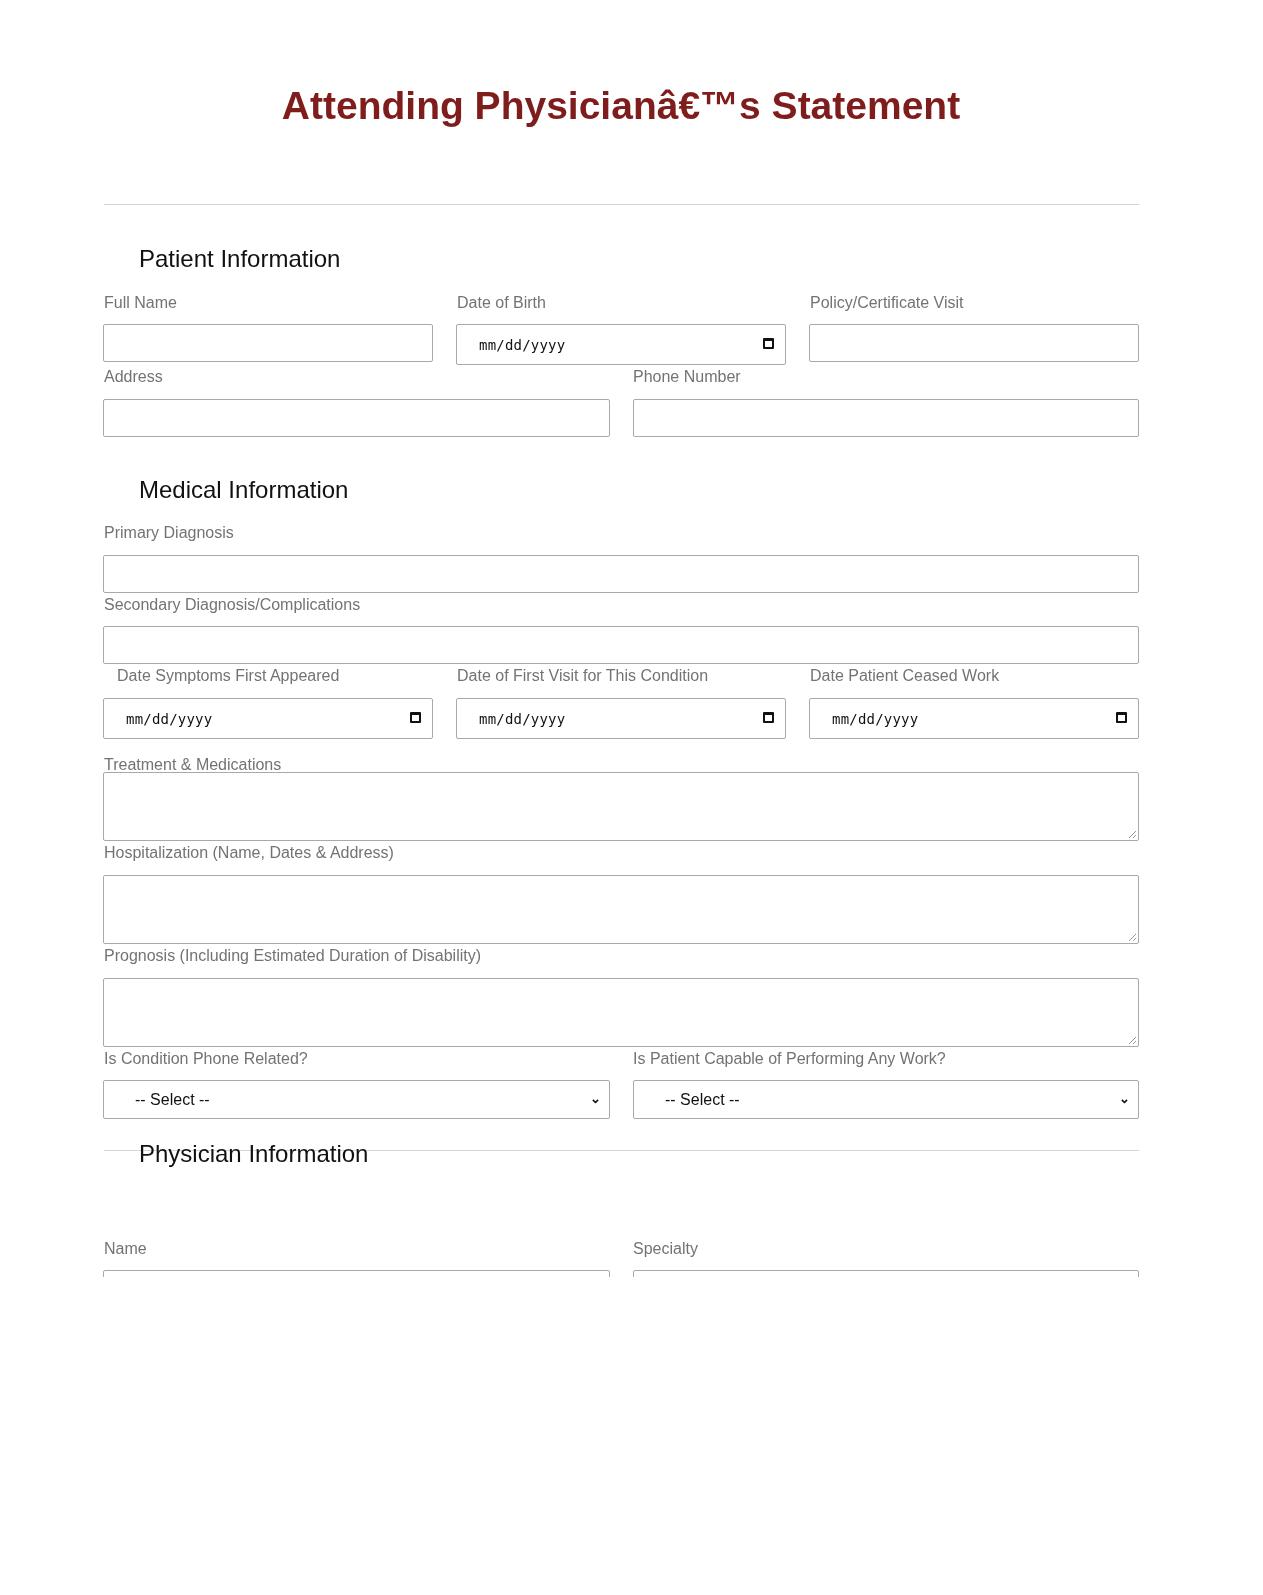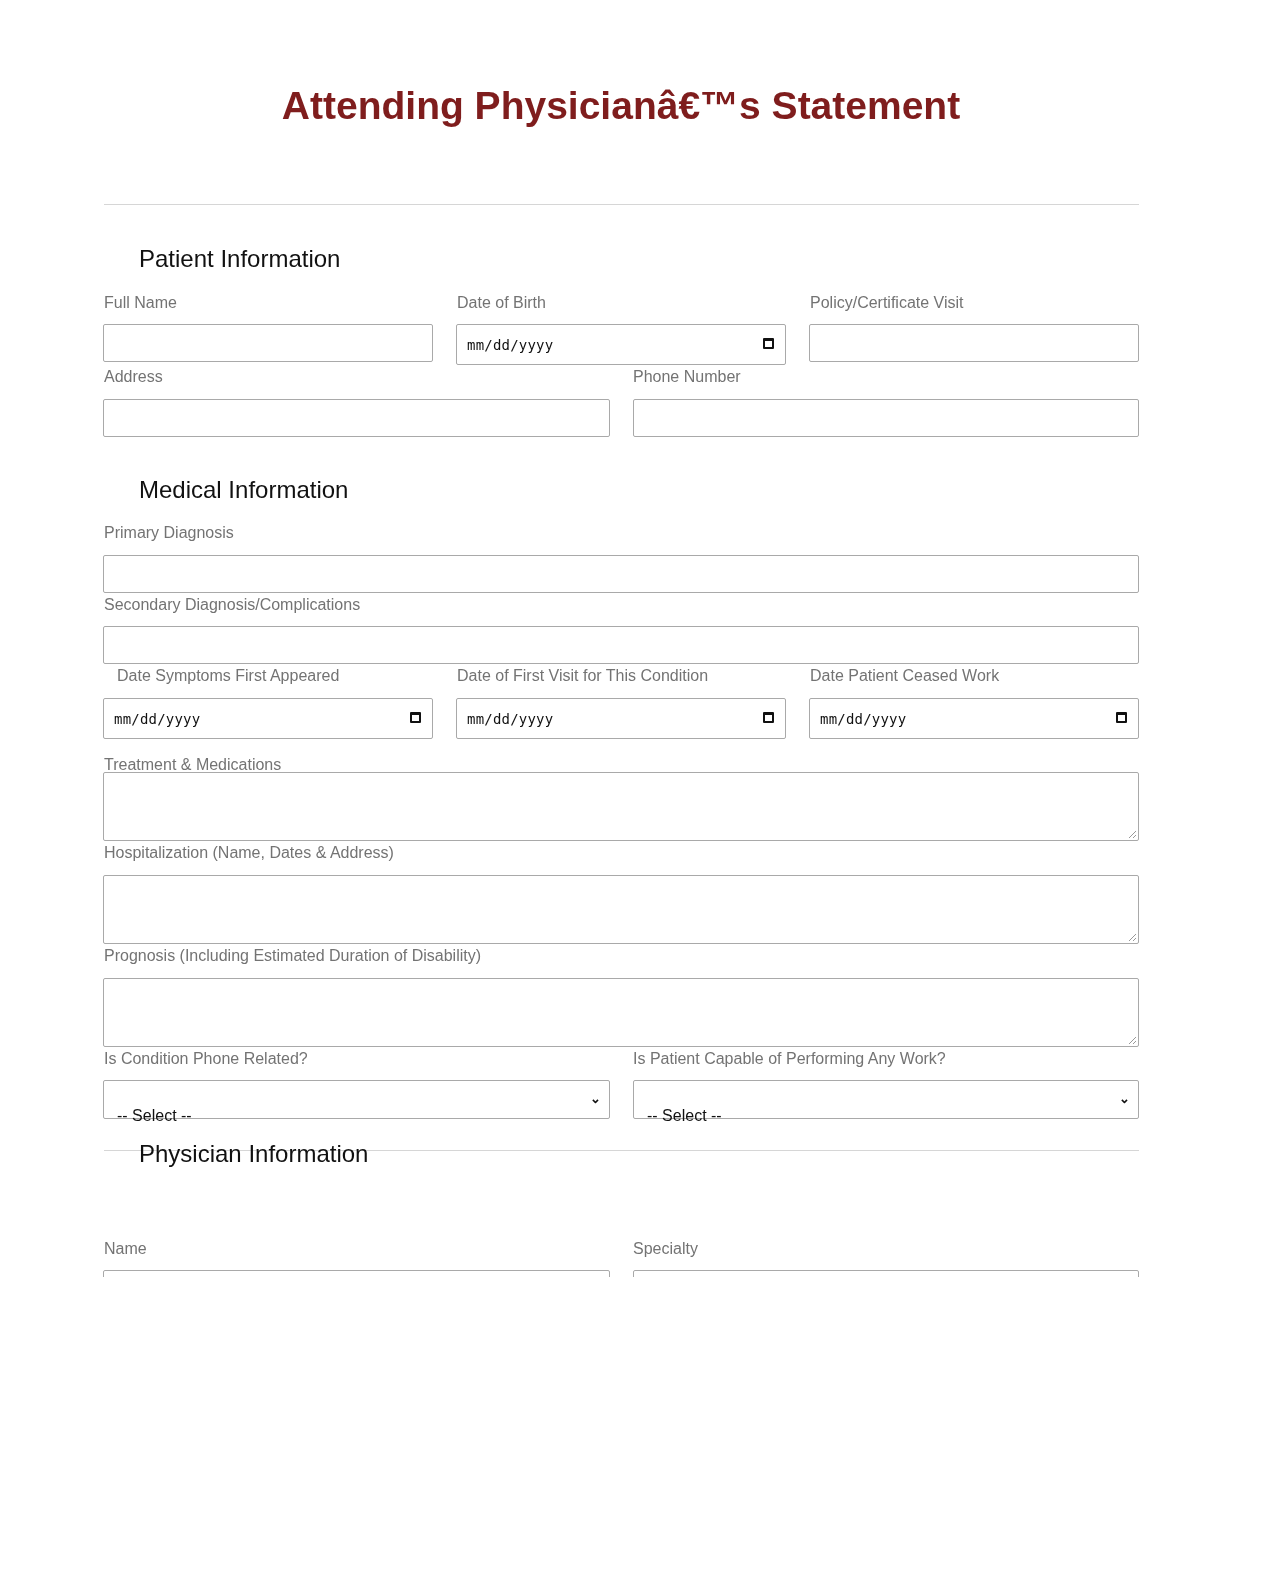--- a/index.html
+++ b/index.html
@@ -4,25 +4,25 @@
 <style>
   html, body { margin:0; padding:0; background:#fff; }
   body { width:1263px; height:1595px; position:relative; font-family:"Liberation Sans", sans-serif; color:#111; overflow:hidden; }
   .abs { position:absolute; }
   .title { left:0; width:1242px; text-align:center; font-size:39px; line-height:45px; top:83px; color:#7f1d1d;font-weight:bold; }
   .hr { height:1px; background:#d6d6d6; left:104px; width:1035px; }
   .h2 { font-size:24px; color:#111; left:104px;margin-left:35px; }
   .lbl { font-size:16px; color:#737373; }
   .inp { border:1px solid #a9a9a9; border-radius:2px; background:#fff; box-sizing:border-box; }
   .date { font-family:"DejaVu Sans Mono", monospace; font-size:14px; color:#111; }
-  .date .ph { position:absolute; left:10px; top:12px; letter-spacing:0.2px; }
+  .date .ph { position:absolute; left:22px; top:12px; letter-spacing:0.2px; }
   .cal { position:absolute; right:11px; top:13px; width:11px; height:11px; border:2px solid #111; border-top-width:3px; box-sizing:border-box; border-radius:1px; }
   .resize { position:absolute; right:2px; bottom:2px; width:7px; height:7px; background:linear-gradient(135deg, transparent 45%, #999 45%, #999 55%, transparent 55%, transparent 75%, #999 75%, #999 85%, transparent 85%); }
   .sel { font-size:16px; color:#111; }
-  .sel .val { position:absolute; left:13px; top:10px;margin-top:16px; }
+  .sel .val { position:absolute; left:31px; top:10px; }
   .sel .chev { position:absolute; right:8px; top:10px; font-size:13px; font-weight:bold; }
   .clip { overflow:hidden; }
 </style>
 </head>
 <body>
 
 <div class="abs title">
   <div>Attending Physicianâ€™s Statement</div>
 </div>
 

